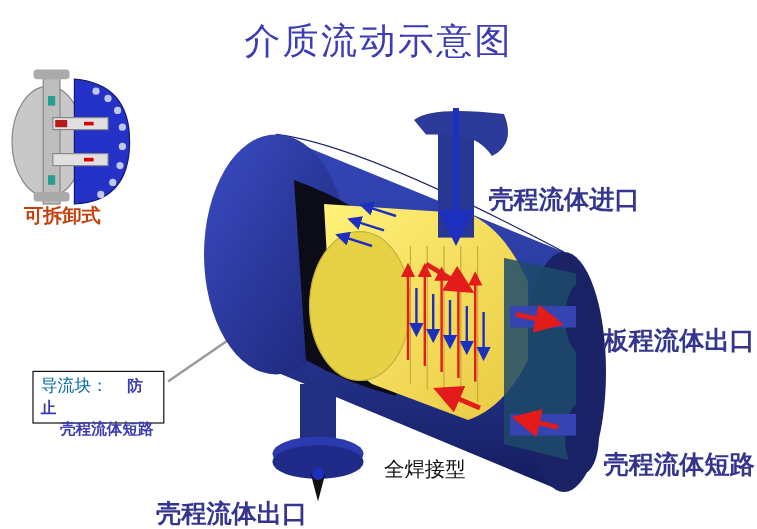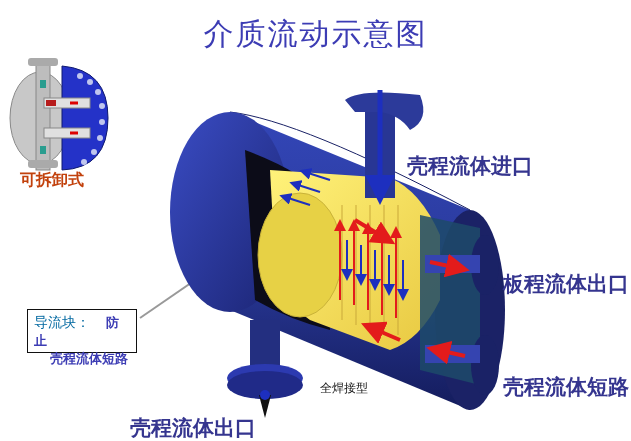--- a/index.html
+++ b/index.html
@@ -2,21 +2,21 @@
 <html><head>
 <meta charset="utf-8">
 <style>
   html, body { margin:0; padding:0; background:#ffffff; }
   body { width:631px; height:441px; position:relative; overflow:hidden;
          font-family:"DejaVu Sans", sans-serif; }
   .title { position:absolute; left:0; width:631px; top:14px; text-align:center;
            font-size:30px; color:#3c3cb4; letter-spacing:2px; font-family:"DejaVu Serif", serif; }
   svg.main { position:absolute; left:0; top:0; }
   .lbl { position:absolute; font-weight:bold; font-size:21px; color:#35358f; white-space:nowrap; }
-  .lbl-weld { position:absolute; font-size:12px; color:#111; white-space:nowrap; font-family:"DejaVu Serif", serif; }
+  .lbl-weld { position:absolute; font-size:17px; color:#111; white-space:nowrap; font-family:"DejaVu Serif", serif; }
   .callout { position:absolute; left:27px; top:309px; width:110px; height:44px;
              border:1.5px solid #111; background:#fff; padding:3px 6px; box-sizing:border-box;
              font-size:13px; line-height:18px; }
   .callout .k { color:#0369a1; font-size:14px; }
   .callout .b { color:#3c3cb4; font-weight:bold;margin-left:16px; }
   .detach { position:absolute; left:20px; top:170px; font-size:16px; color:#c2410c; font-weight:bold; }
 </style>
 </head>
 <body>
 

